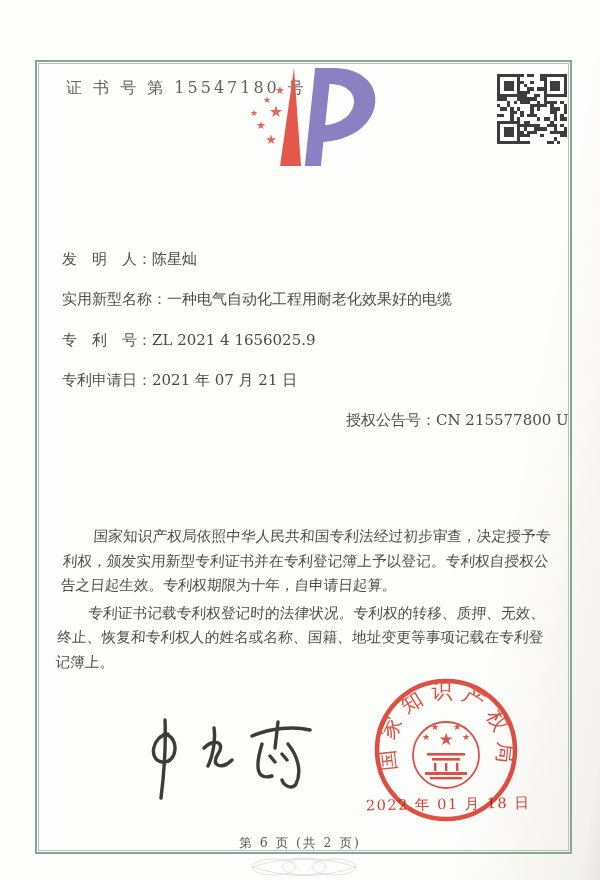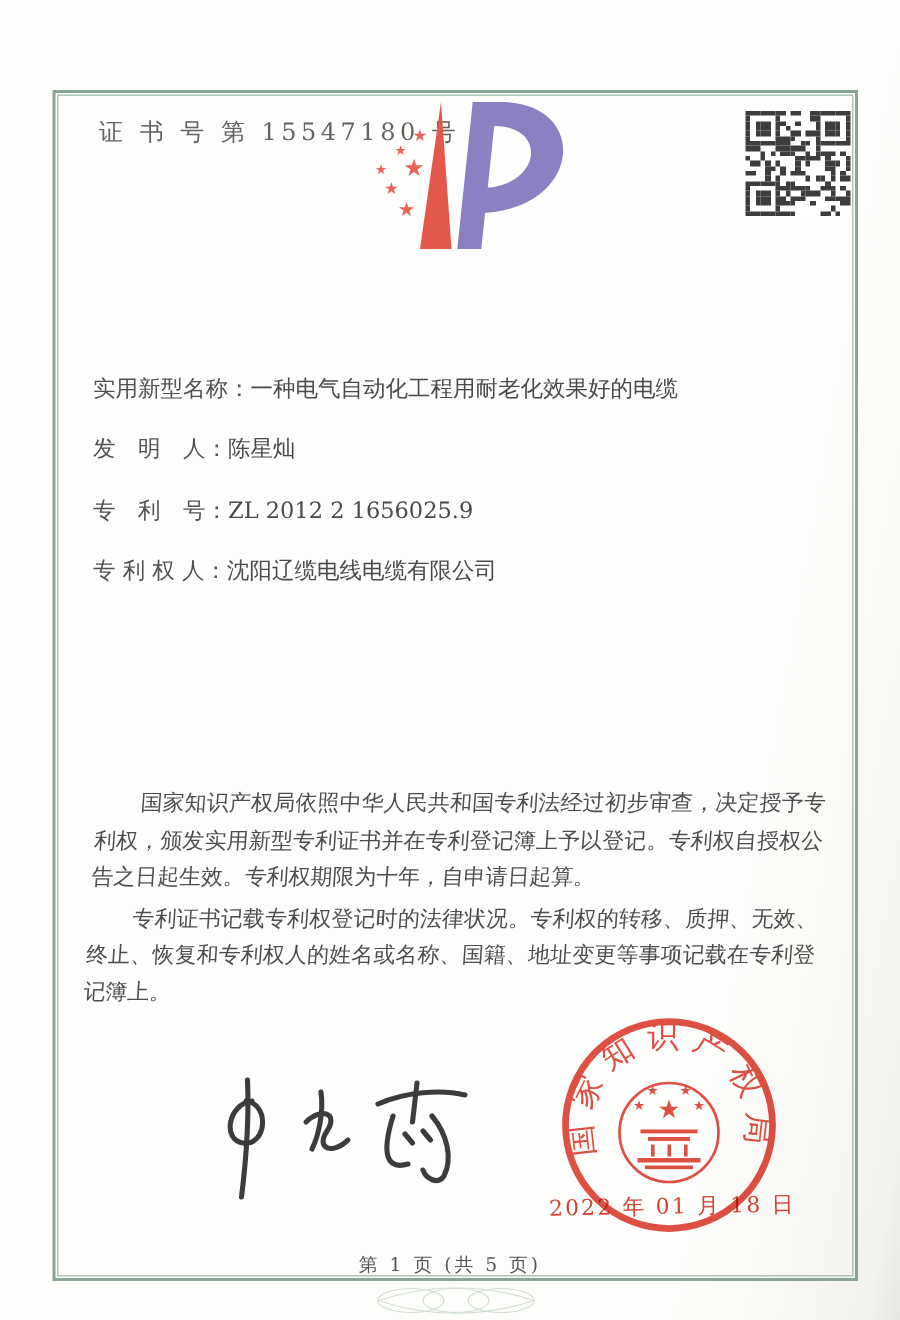--- a/index.html
+++ b/index.html
@@ -331,32 +331,33 @@
       <div style="grid-area: 21 / 9;"></div>
       <div style="grid-area: 21 / 10;"></div>
       <div style="grid-area: 21 / 16;"></div>
       <div style="grid-area: 21 / 17;"></div>
       <div style="grid-area: 21 / 19;"></div>
     </div>
 
 
   <div class="fields">
     <div class="field-row">
+      <span class="f-label">发　明　人：</span><span class="f-value">陈星灿</span>
+    </div>
+    <div class="field-row">
       <span class="f-label">实用新型名称：</span><span class="f-value">一种电气自动化工程用耐老化效果好的电缆</span>
     </div>
     <div class="field-row">
-      <span class="f-label">发　明　人：</span><span class="f-value">陈星灿</span>
+      <span class="f-label">专　利　号：</span><span class="f-value">ZL 2021 4 1656025.9</span>
     </div>
     <div class="field-row">
-      <span class="f-label">专　利　号：</span><span class="f-value">ZL 2012 2 1656025.9</span>
-    </div>
-    <div class="field-row">
-      <span class="f-label">专 利 权 人：</span><span class="f-value">沈阳辽缆电线电缆有限公司</span>
+      <span class="f-label">专利申请日：</span><span class="f-value">2021 年 07 月 21 日</span>
     </div>
     <div class="field-row grant-row">
+      <span class="grant-no"><span class="f-label">授权公告号：</span><span class="f-value">CN 215577800 U</span></span>
     </div>
   </div>
 
   <div class="paragraphs">
     <p>国家知识产权局依照中华人民共和国专利法经过初步审查，决定授予专利权，颁发实用新型专利证书并在专利登记簿上予以登记。专利权自授权公告之日起生效。专利权期限为十年，自申请日起算。</p>
     <p>专利证书记载专利权登记时的法律状况。专利权的转移、质押、无效、终止、恢复和专利权人的姓名或名称、国籍、地址变更等事项记载在专利登记簿上。</p>
   </div>
 
 
   <svg class="signature-svg" viewBox="0 0 205 92">
@@ -390,21 +391,21 @@
       <rect x="76" y="98" width="28" height="2.6"></rect>
       <rect x="78" y="103" width="2.4" height="8"></rect>
       <rect x="89" y="103" width="2.4" height="8"></rect>
       <rect x="100" y="103" width="2.4" height="8"></rect>
       <rect x="69" y="112" width="42" height="3"></rect>
       <rect x="74" y="117" width="32" height="2.4"></rect>
     </g>
   </svg>
   <div class="seal-date">2022 年 01 月 18 日</div>
 
-  <div class="footer">第 1 页 (共 5 页)</div>
+  <div class="footer">第 6 页 (共 2 页)</div>
 
   <svg class="guilloche" viewBox="0 0 120 22">
     <g fill="none" stroke="#9db8a6" stroke-width="0.8">
       <ellipse cx="30" cy="11" rx="22" ry="8"></ellipse>
       <ellipse cx="60" cy="11" rx="22" ry="8"></ellipse>
       <ellipse cx="90" cy="11" rx="22" ry="8"></ellipse>
       <path d="M8,11 Q60,-6 112,11 Q60,28 8,11"></path>
     </g>
   </svg>
 

